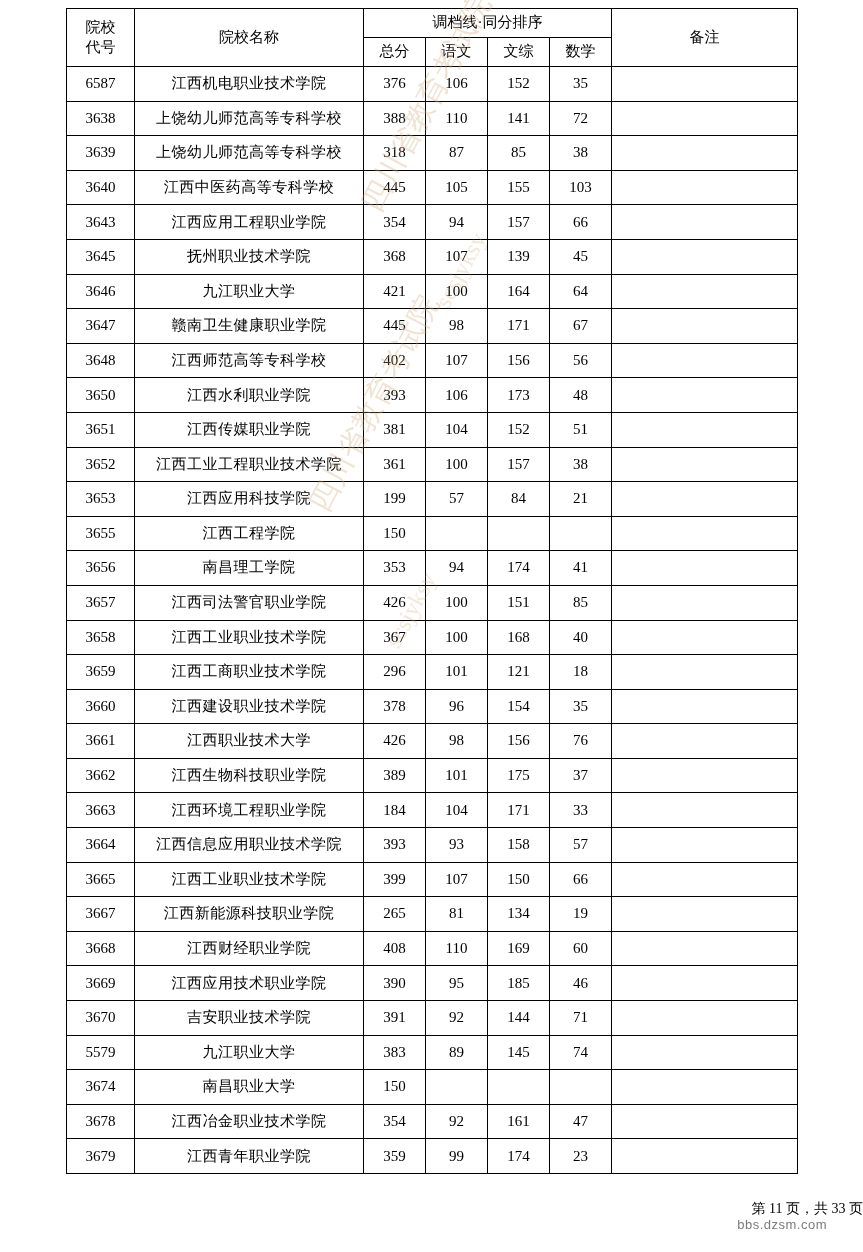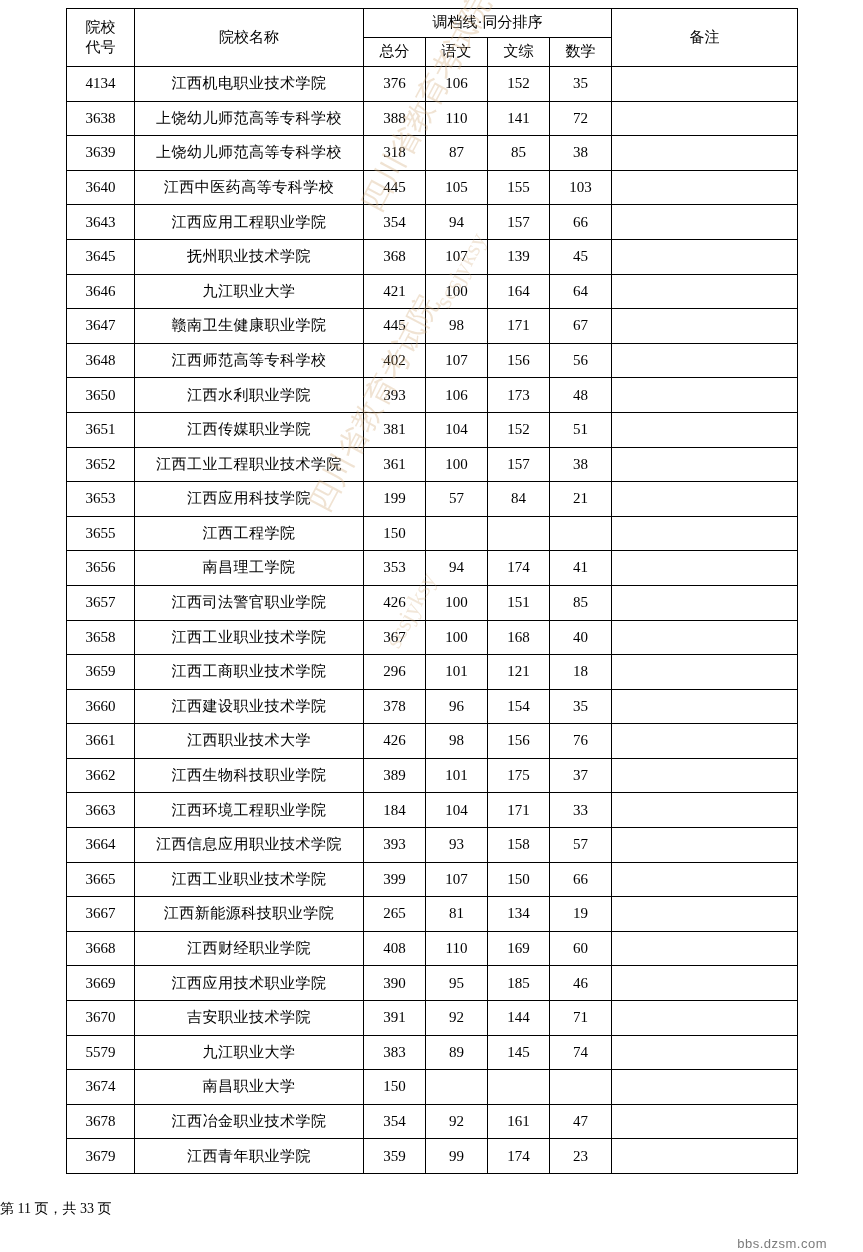--- a/index.html
+++ b/index.html
@@ -61,29 +61,29 @@
     height: 33.6px;
   }
   tbody td.name {
     letter-spacing: 0.5px;
   }
   .footer {
     position: absolute;
     left: 0;
     right: 0;
     bottom: 34px;
-    text-align: left;
+    text-align: right;
     font-size: 14px;
     font-family: "Liberation Serif", "DejaVu Serif", serif;
     margin-top: 48px;
   }
   .brand {
     position: absolute;
     right: 36px;
-    bottom: 1px;
+    bottom: 20px;
     font-size: 13px;
     color: #7b7b7b;
     font-family: "Liberation Sans", sans-serif;
     letter-spacing: 0.5px;
   }
   
   .watermark {
     position: absolute;
     left: 0;
     top: 0;
@@ -153,21 +153,21 @@
       </tr>
       <tr>
         <th>总分</th>
         <th>语文</th>
         <th>文综</th>
         <th>数学</th>
       </tr>
     </thead>
     <tbody id="table-body">
         <tr>
-          <td>4134</td>
+          <td>6587</td>
           <td class="name">江西机电职业技术学院</td>
           <td>376</td>
           <td>106</td>
           <td>152</td>
           <td>35</td>
           <td></td>
         </tr>
         <tr>
           <td>3638</td>
           <td class="name">上饶幼儿师范高等专科学校</td>

